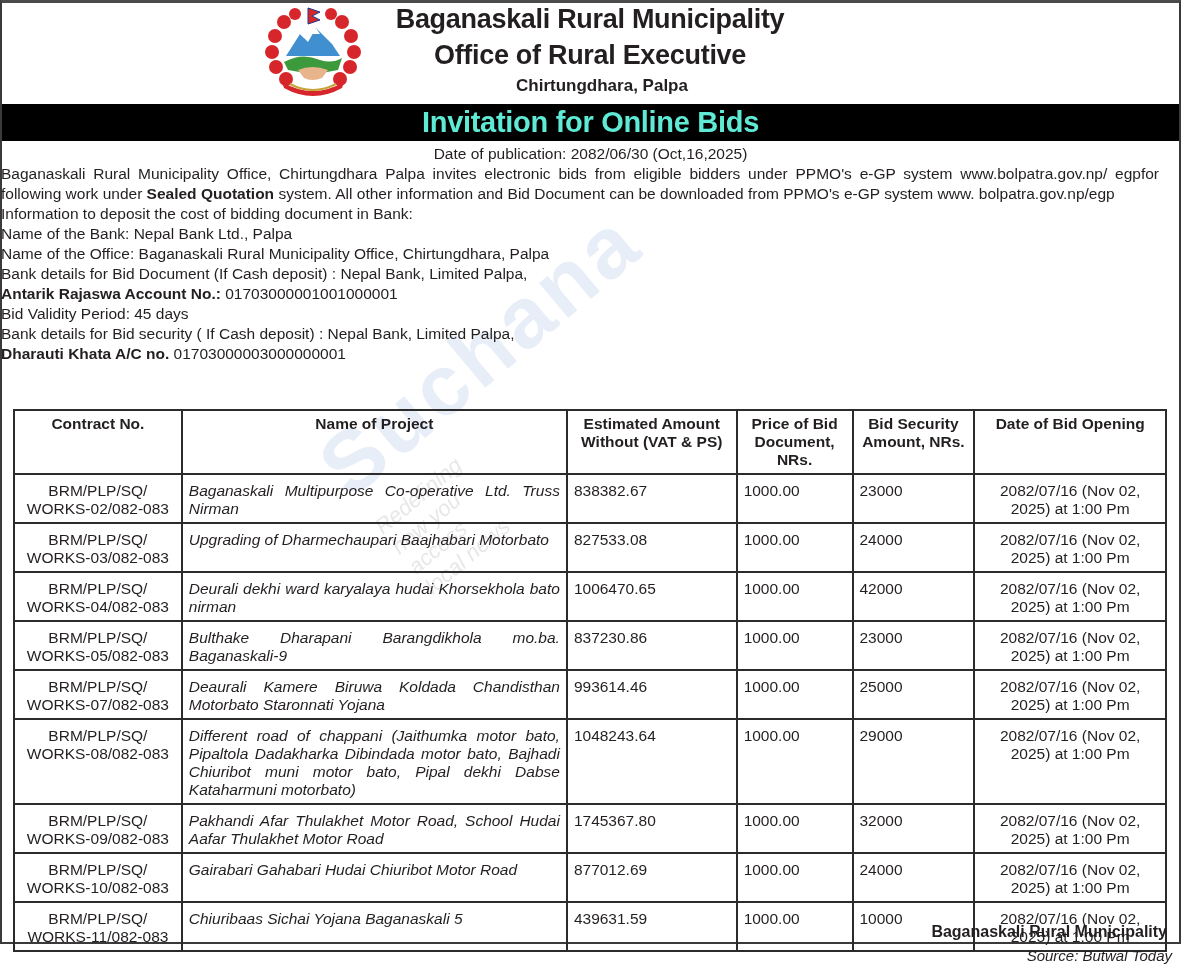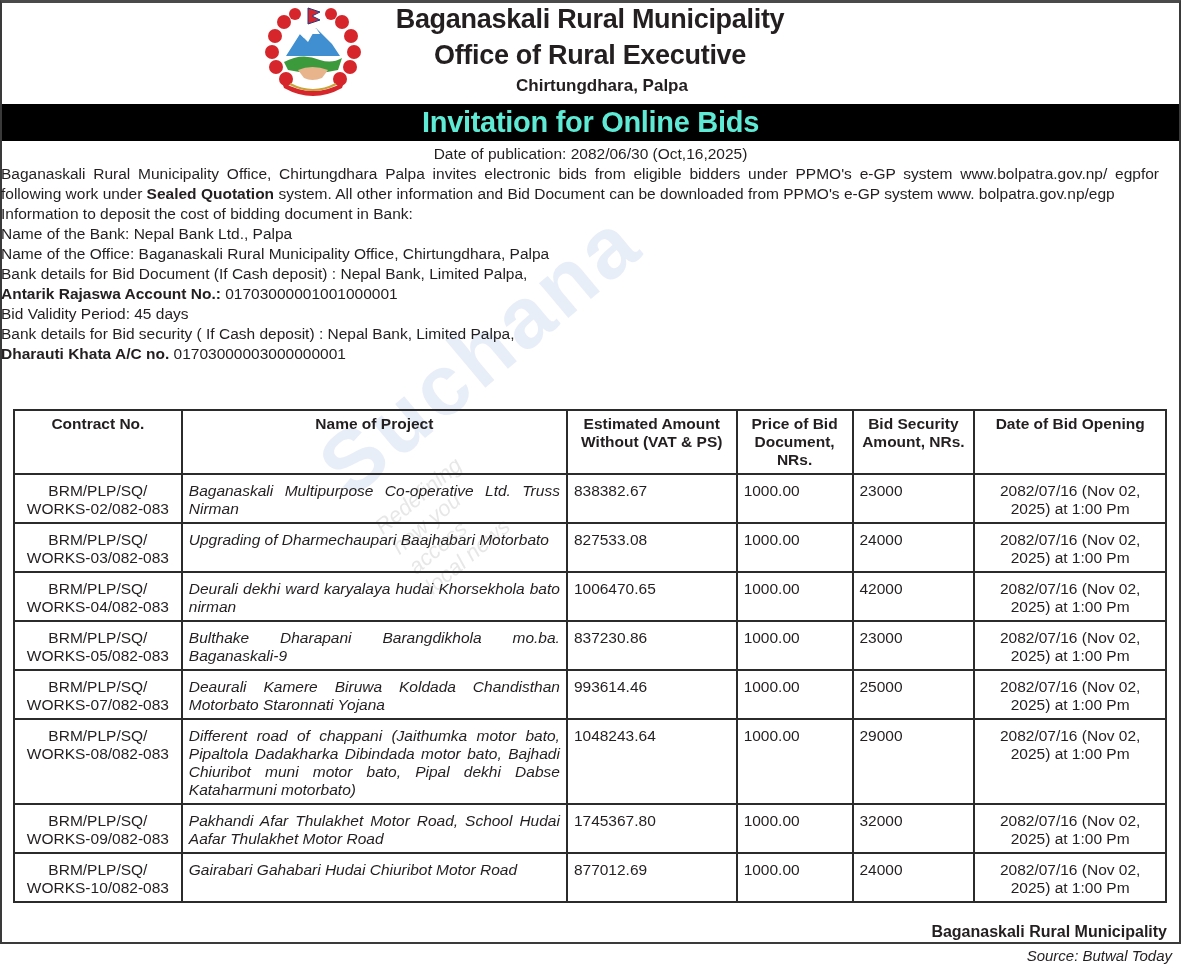--- a/index.html
+++ b/index.html
@@ -175,17 +175,25 @@
       <td class="c-date">2082/07/16 (Nov 02, 2025) at 1:00 Pm</td>
     </tr>
     <tr>
       <td class="c-contract">BRM/PLP/SQ/ WORKS-10/082-083</td>
       <td class="c-name">Gairabari Gahabari Hudai Chiuribot Motor Road</td>
       <td>877012.69</td>
       <td>1000.00</td>
       <td>24000</td>
       <td class="c-date">2082/07/16 (Nov 02, 2025) at 1:00 Pm</td>
     </tr>
+    <tr>
+      <td class="c-contract">BRM/PLP/SQ/ WORKS-11/082-083</td>
+      <td class="c-name">Chiuribaas Sichai Yojana Baganaskali 5</td>
+      <td>439631.59</td>
+      <td>1000.00</td>
+      <td>10000</td>
+      <td class="c-date">2082/07/16 (Nov 02, 2025) at 1:00 Pm</td>
+    </tr>
   </tbody>
 </table>
 
 <div class="signoff">Baganaskali Rural Municipality</div>
 <div class="source">Source: Butwal Today</div>
 
 </body></html>

